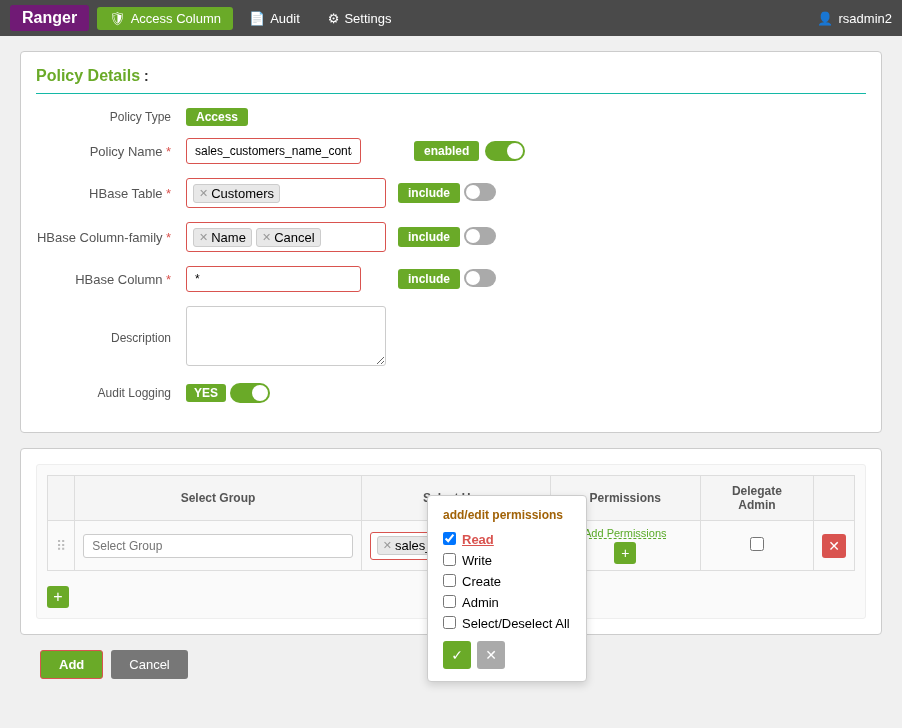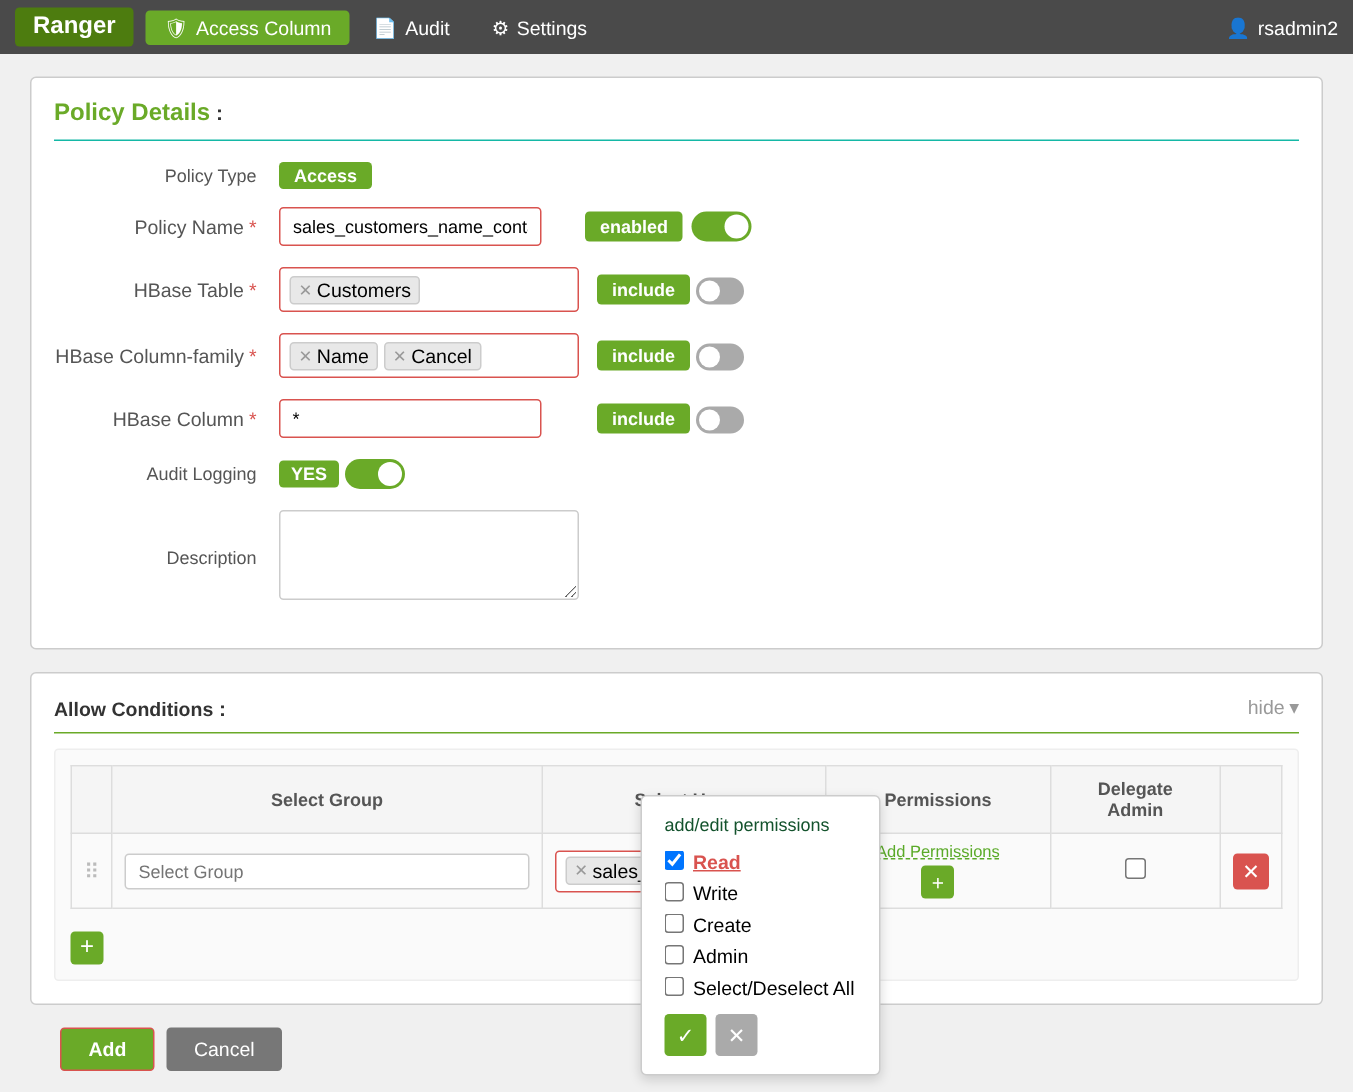--- a/index.html
+++ b/index.html
@@ -7,21 +7,21 @@
 
     
     .top-nav {
       background: #4a4a4a;
       display: flex;
       align-items: center;
       height: 36px;
       padding: 0 10px;
     }
     .nav-brand {
-      background: #4d7c0f;
+      background: #701a75;
       color: #fff;
       font-size: 16px;
       font-weight: bold;
       padding: 4px 12px;
       border-radius: 3px;
     }
     .nav-items {
       display: flex;
       gap: 4px;
       margin-left: 8px;
@@ -106,21 +106,21 @@
       border-radius: 3px;
       width: 175px;
       font-size: 12px;
       outline: none;
     }
 
     
     .toggle-wrap {
       display: flex;
       align-items: center;
-      margin-left: 4px;
+      margin-left: 28px;
       gap: 6px;
     }
     .toggle {
       width: 40px;
       height: 20px;
       border-radius: 10px;
       position: relative;
       cursor: pointer;
     }
     .toggle.on { background: #6aaa28; }
@@ -161,21 +161,21 @@
     }
     .tag-x {
       color: #999;
       cursor: pointer;
       font-size: 11px;
     }
 
     
     .include-badge {
       display: flex;
-      align-items: flex-end;
+      align-items: flex-start;
       margin-left: 12px;
       gap: 4px;
     }
     .include-btn {
       background: #6aaa28;
       color: #fff;
       padding: 3px 10px;
       border-radius: 3px;
       font-size: 12px;
       font-weight: bold;
@@ -411,23 +411,23 @@
       border: 1px solid #ccc;
       border-radius: 4px;
       padding: 12px 15px;
       width: 160px;
       box-shadow: 0 3px 8px rgba(0,0,0,0.15);
       pointer-events: all;
       z-index: 100;
     }
     .popup-title {
       font-size: 12px;
-      color: #14532d;
+      color: #a16207;
       margin-bottom: 10px;
-      font-weight: normal;
+      font-weight: bold;
     }
     .popup-check-row {
       display: flex;
       align-items: flex-start;
       gap: 6px;
       margin-bottom: 6px;
       font-size: 12px;
     }
     .popup-check-row input[type=checkbox] { width: 13px; height: 13px; }
     .popup-check-row.checked { color: #333; }
@@ -570,41 +570,38 @@
       <div class="form-control">
         <input type="text" class="col-input text-input" value="*" style="">
       </div>
       <div class="include-badge">
         <span class="include-btn">include</span>
         <div class="include-toggle"></div>
       </div>
     </div>
 
     <div class="form-row">
+      <div class="form-label">Description</div>
+      <div class="form-control">
+        <textarea class="desc-textarea" style=""></textarea>
+      </div>
+    </div>
+
+    <div class="form-row">
       <div class="form-label">Audit Logging</div>
       <div class="form-control">
         <div class="yes-toggle">
           <span class="yes-label">YES</span>
           <div class="toggle on"></div>
         </div>
       </div>
     </div>
-
-    <div class="form-row">
-      <div class="form-label">Description</div>
-      <div class="form-control">
-        <textarea class="desc-textarea" style=""></textarea>
-      </div>
-    </div>
   </div>
 
   <div class="allow-section" style="position:relative;">
-    <div class="allow-title">
-      <span>Allow Conditions</span> :
-    </div>
     <div class="hide-link">
       <span>hide</span>
       <span>▾</span>
     </div>
 
     <div style="padding: 10px; background: #fafafa; border: 1px solid #eee; border-radius: 3px; position: relative;">
 
       <table class="allow-table">
         <thead>
           <tr>

